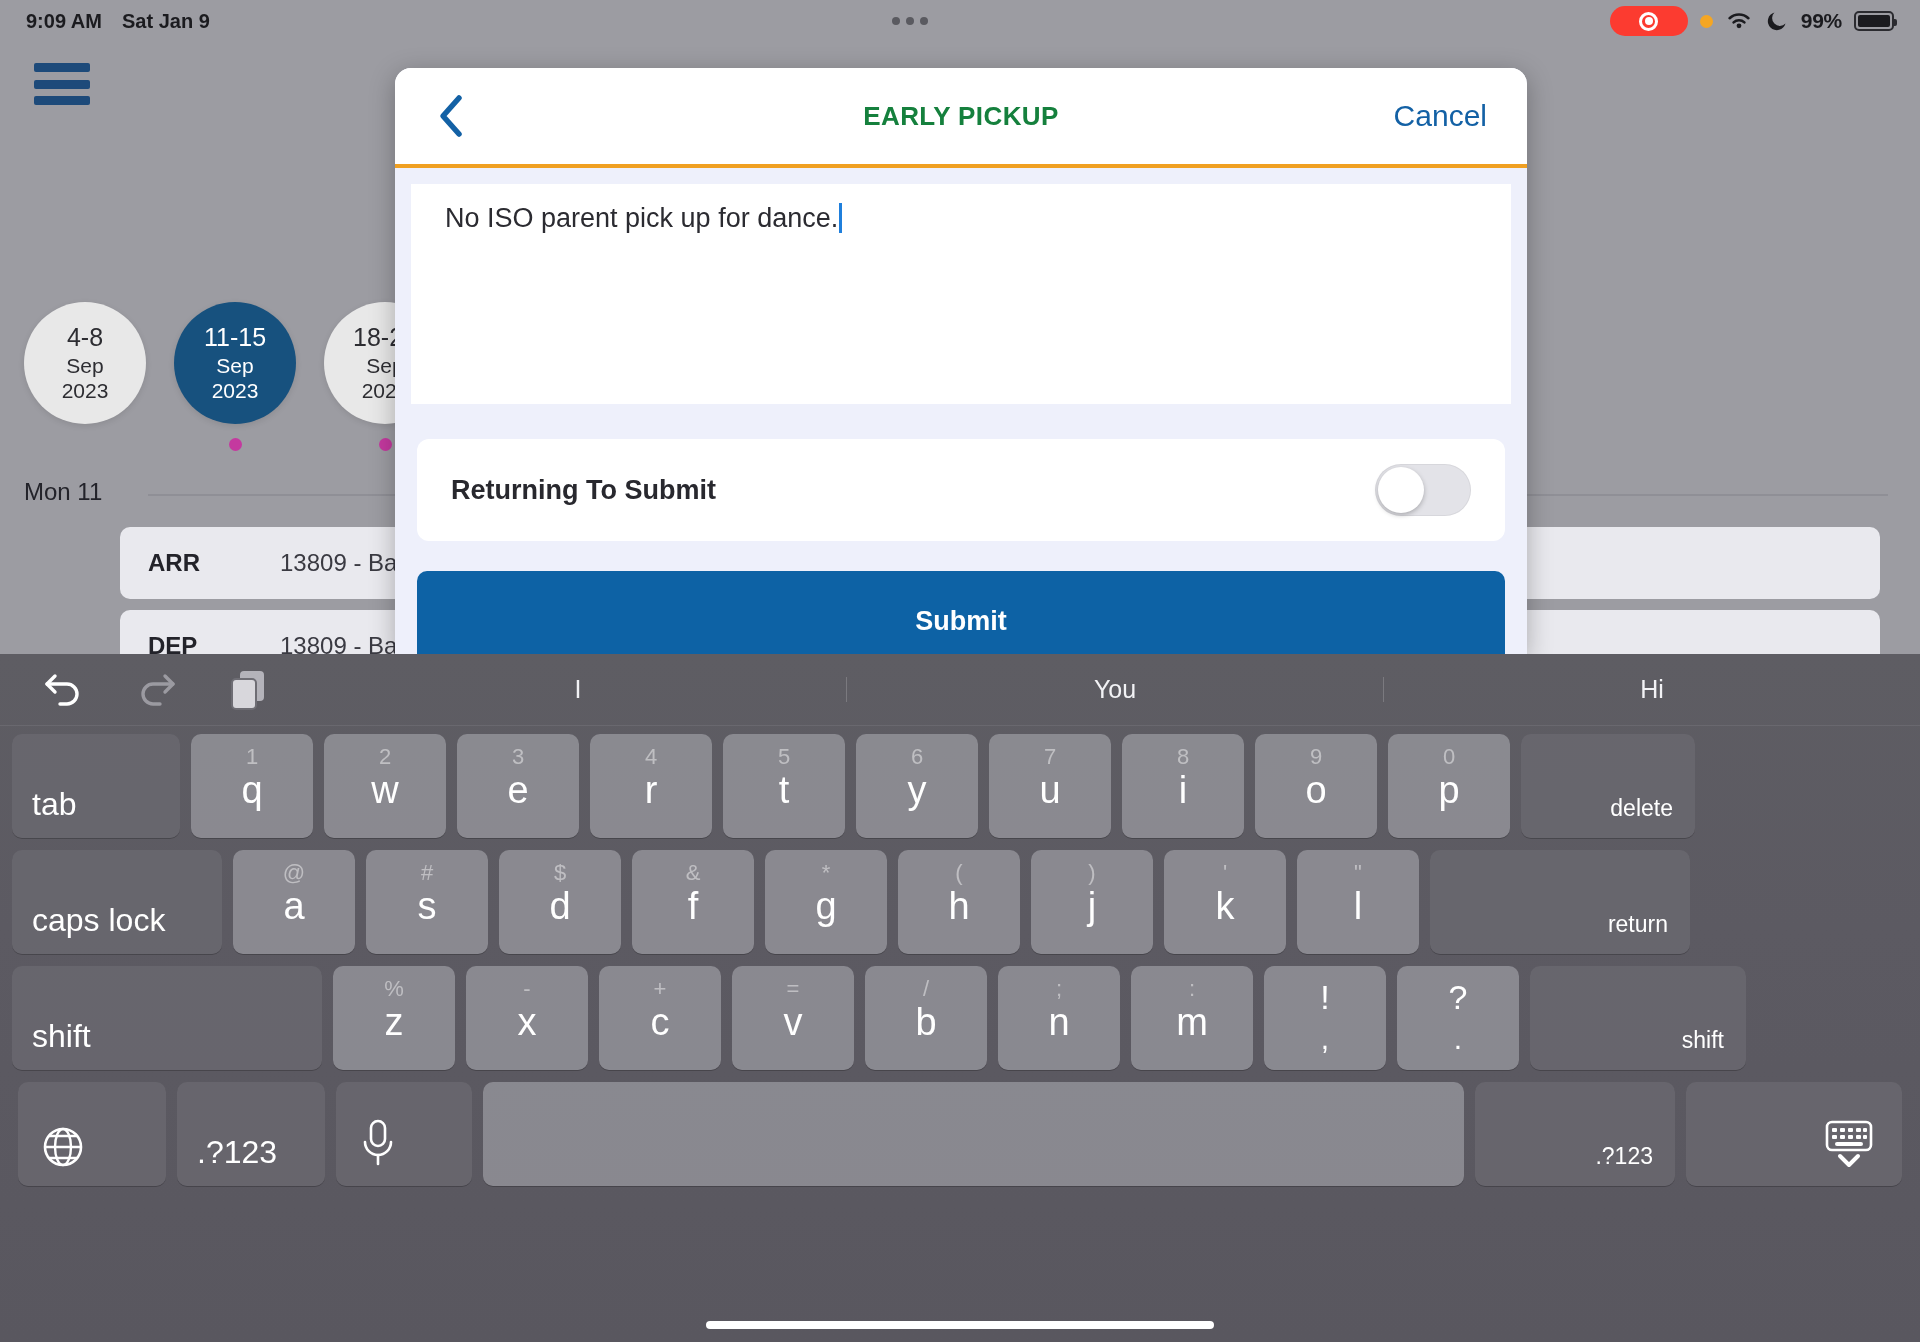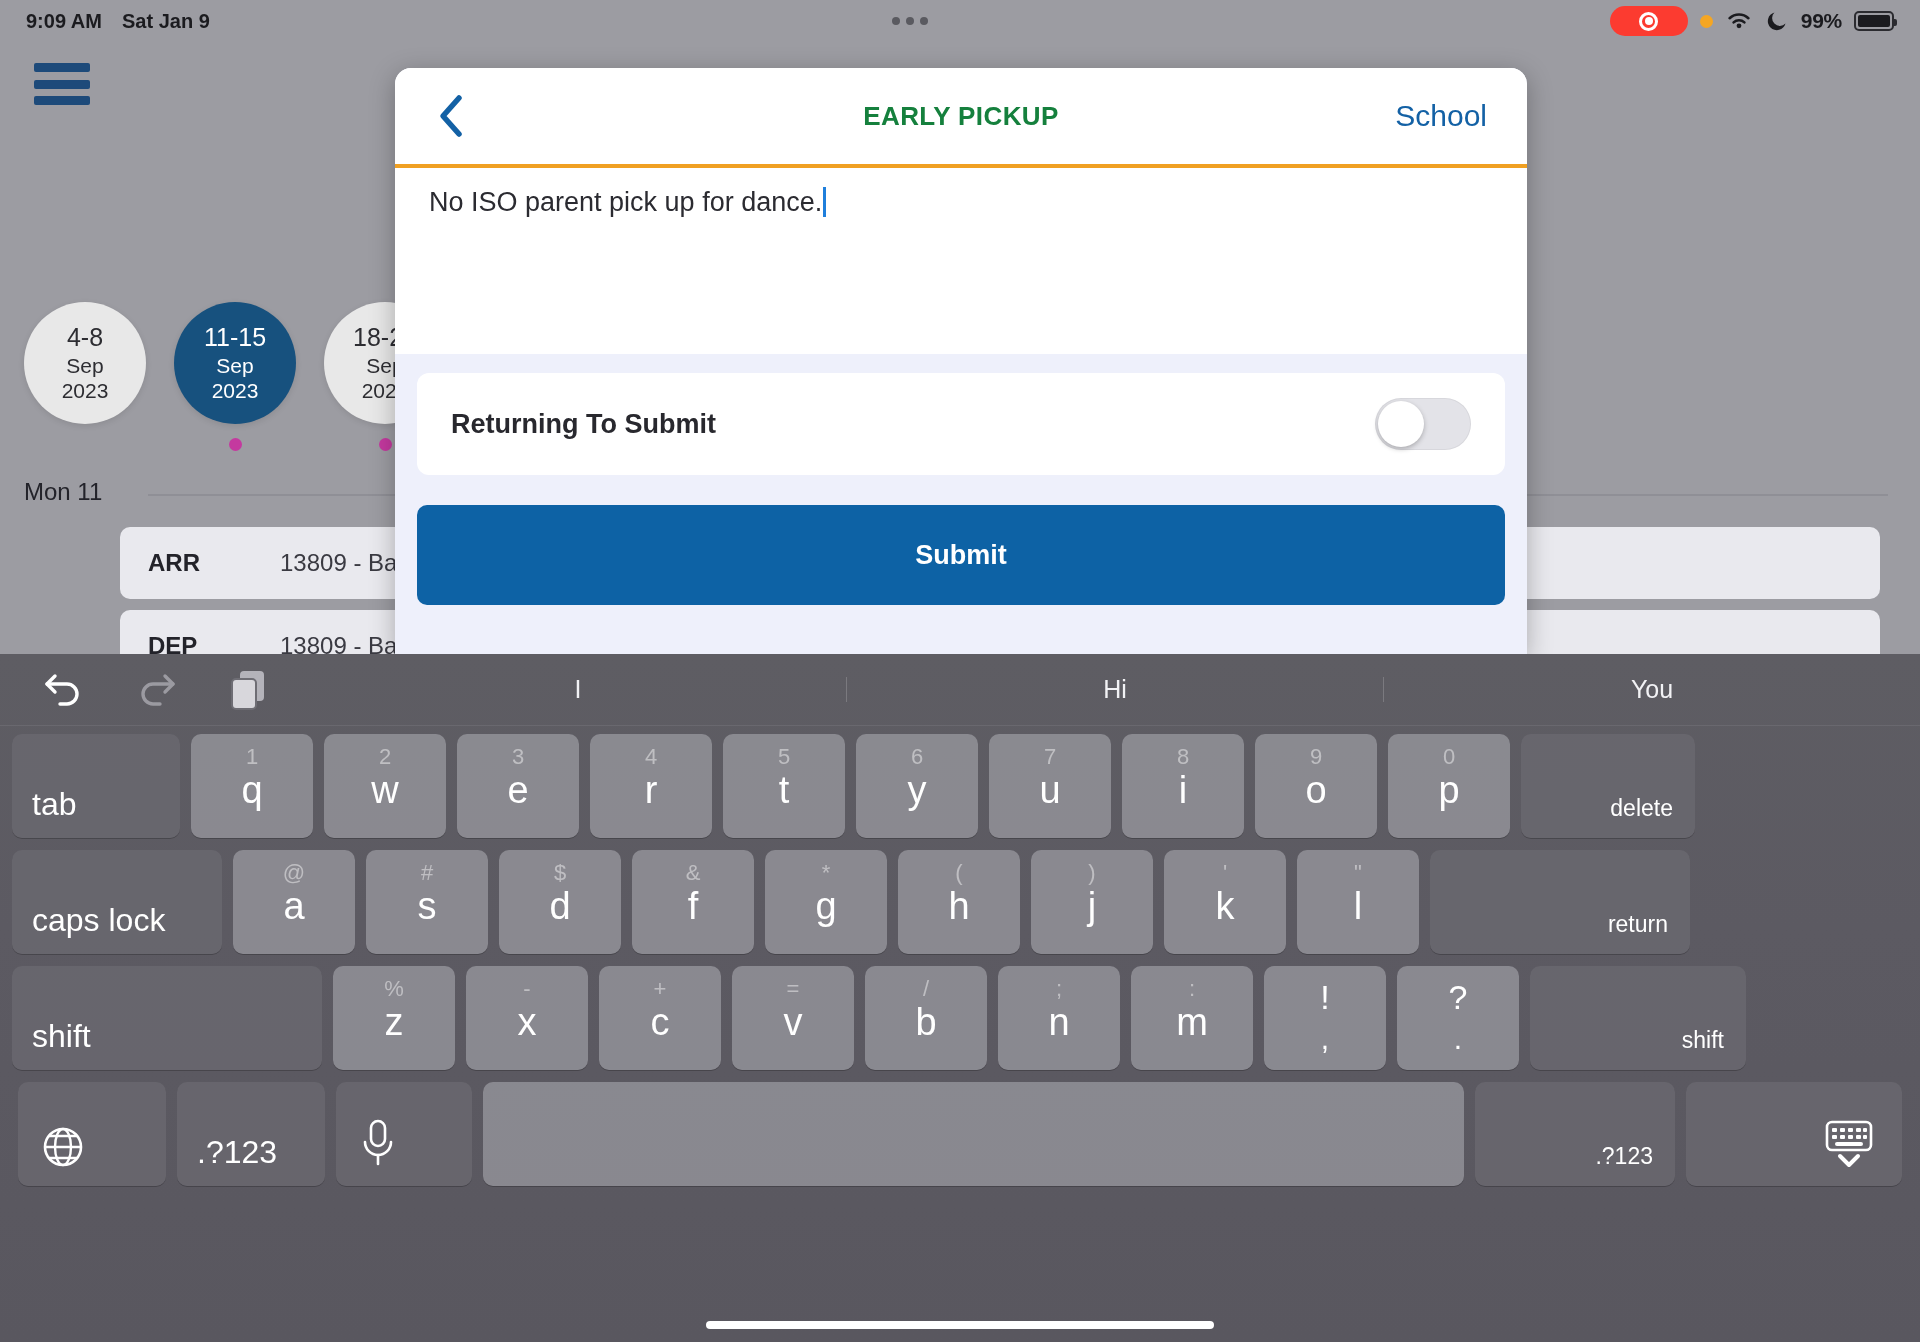--- a/index.html
+++ b/index.html
@@ -112,21 +112,21 @@
     position: absolute; left: 0; right: 0; text-align: center;
     font-size: 26px; font-weight: 700; color: #15803d; letter-spacing: 0.4px;
   }
   .cancel-btn {
     margin-left: auto; font-size: 30px; color: #1361a5; position: relative; z-index: 3;
     padding-right: 6px;
   }
   .accent-rule { height: 4px; background: #f0a022; }
 
   .notes-box {
-    margin: 0; height: 186px; background: #ffffff;
+    margin: 16px; height: 220px; background: #ffffff;
     padding: 16px 34px 0 34px;
   }
   .notes-text {
     font-size: 27px; color: #2b2b31; line-height: 1.35; position: relative; display: inline;
   }
   .caret {
     display: inline-block; width: 3px; height: 30px; background: #1f7fdc;
     vertical-align: -6px; margin-left: 1px;
   }
 
@@ -304,21 +304,21 @@
 
   <div class="modal">
 
     <div class="modal-head">
       <div class="back-chev">
         <svg width="28" height="44" viewBox="0 0 28 44">
           <path d="M22 4L6 22l16 18" stroke="#1361a5" stroke-width="5.5" fill="none" stroke-linecap="round" stroke-linejoin="round"></path>
         </svg>
       </div>
       <div class="modal-title">EARLY PICKUP</div>
-      <div class="cancel-btn">School</div>
+      <div class="cancel-btn">Cancel</div>
     </div>
 
     <div class="accent-rule"></div>
 
     <div class="notes-box">
       <span class="notes-text">No ISO parent pick up for dance.</span><span class="caret"></span>
     </div>
 
     <div class="gap"></div>
 
@@ -352,22 +352,22 @@
         </div>
         <div class="kb-tool">
           <svg width="40" height="44" viewBox="0 0 40 44">
             <rect x="12" y="3" width="24" height="30" rx="4" fill="#b4b3ba"></rect>
             <rect x="4" y="11" width="24" height="30" rx="4" fill="#d8d7dc" stroke="#6e6d74" stroke-width="2"></rect>
           </svg>
         </div>
       </div>
       <div class="preds">
         <div class="pred">I</div>
+        <div class="pred">You</div>
         <div class="pred">Hi</div>
-        <div class="pred">You</div>
       </div>
     </div>
 
     <div class="kb-rows">
       <div class="kb-row" id="kb-row1">
           <div class="key dark" style="width: 168px;">
             <span class="mod-bl">tab</span>
           </div>
           <div class="key" style="width: 122px;">
             <span class="sec">1</span>

